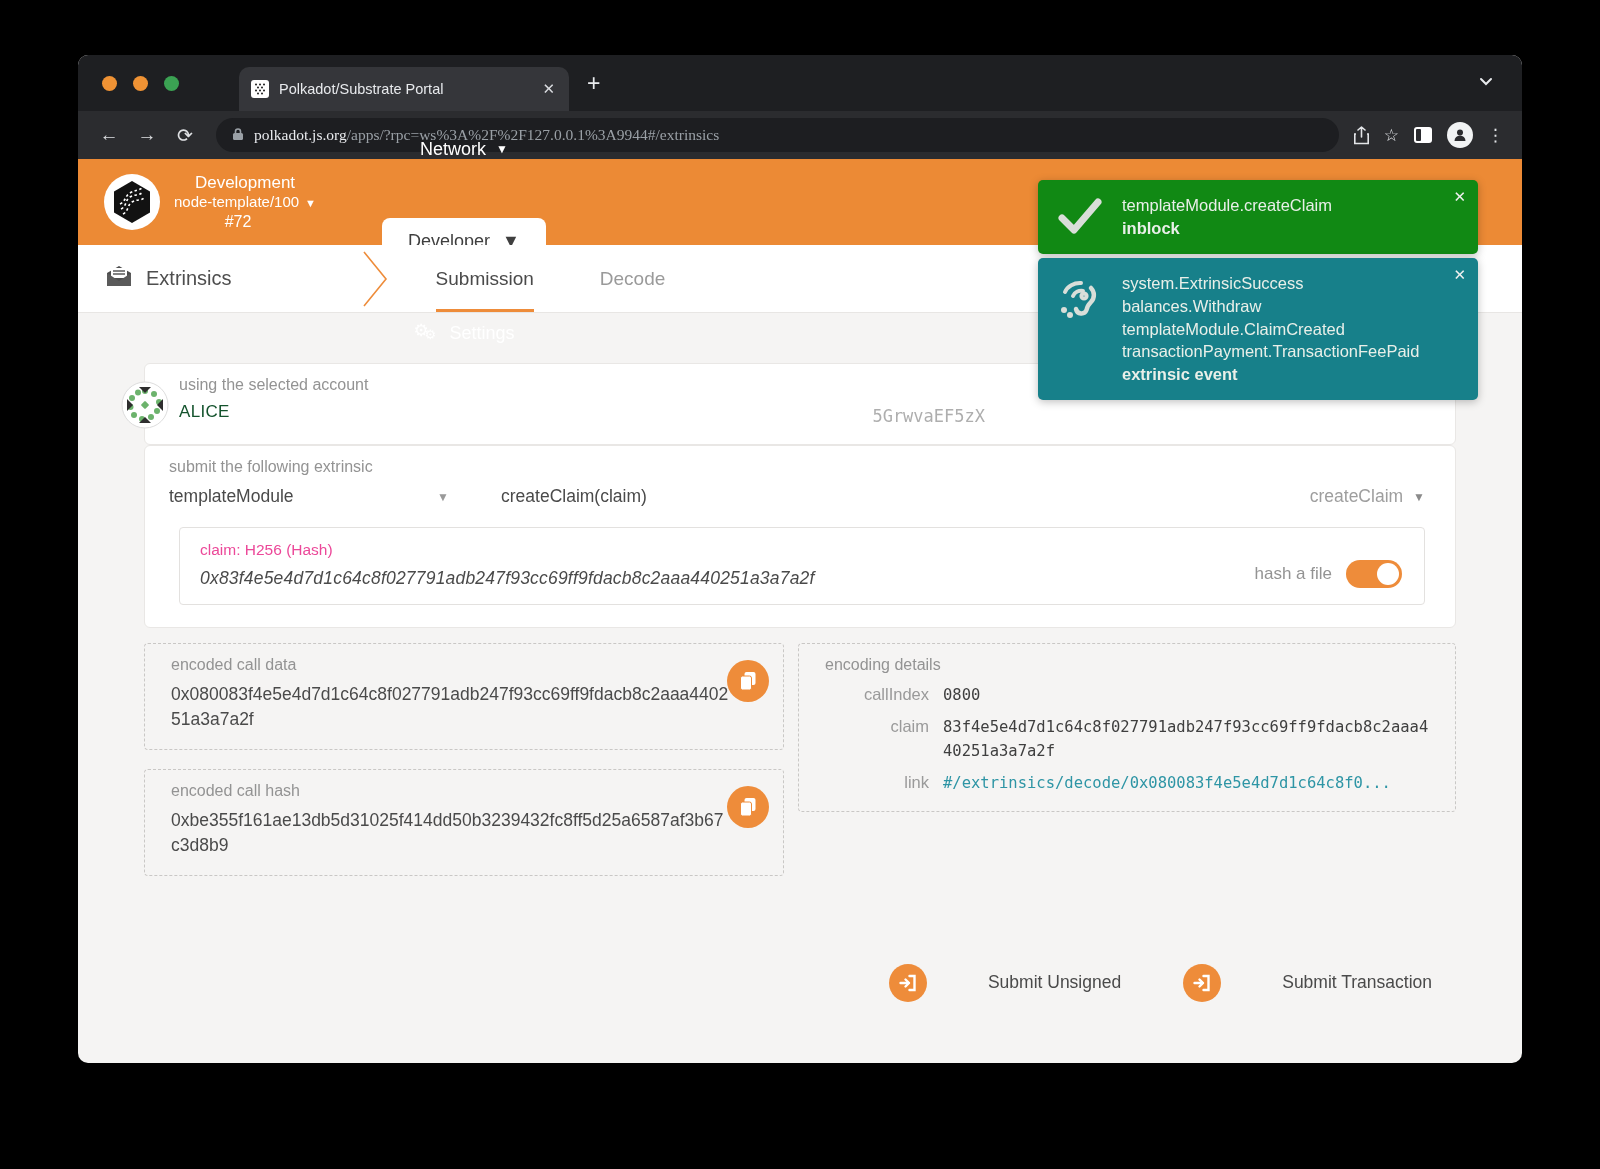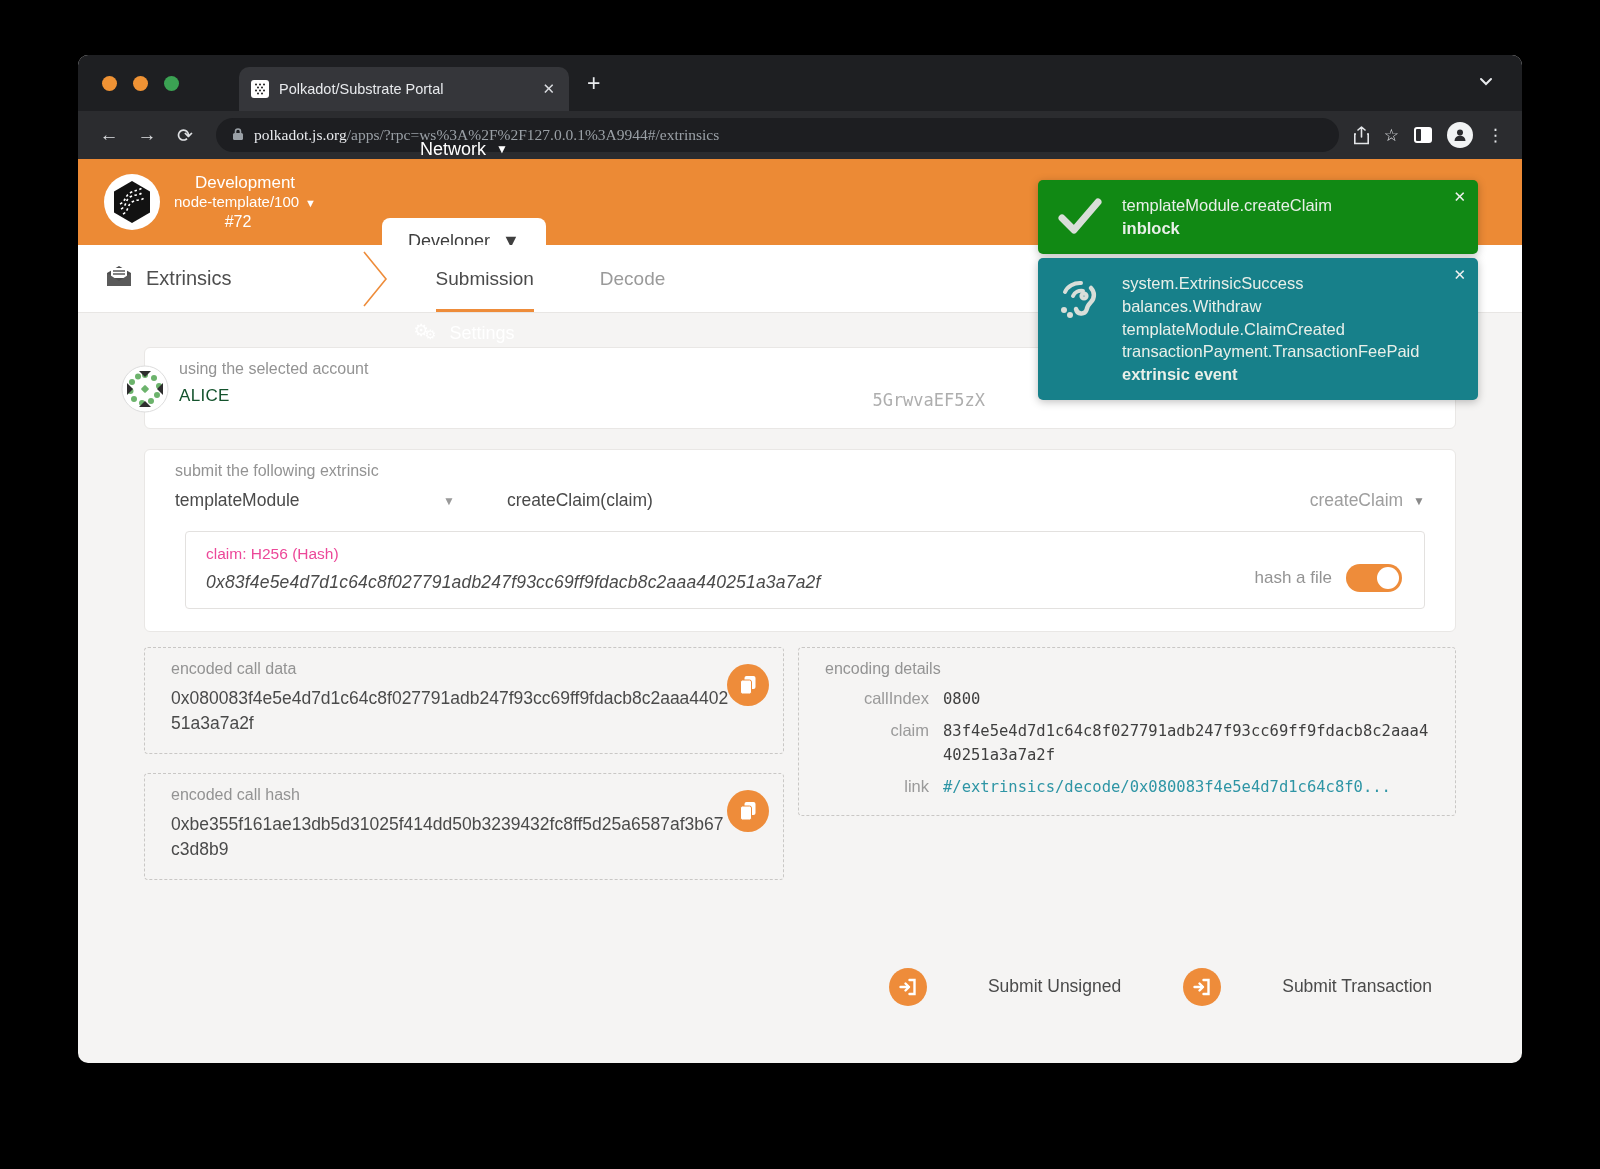--- a/index.html
+++ b/index.html
@@ -56,27 +56,27 @@
   .tabsrow { height:68px; background:#fff; border-bottom:1px solid #e8e6e4; display:flex; align-items:stretch; padding:0 28px; position:relative; }
   .section-title { display:flex; align-items:center; gap:14px; font-size:20px; color:#4e4e4e; }
   .chev-sep { margin:0 44px 0 130px; display:flex; align-items:center; }
   .page-tab { display:flex; align-items:center; font-size:19px; color:#9a9a9a; padding:0 4px; margin-right:58px; position:relative; }
   .page-tab.active { color:#4a4a4a; }
   .page-tab.active::after { content:""; position:absolute; left:4px; right:4px; bottom:0; height:3px; background:#ee8c3a; }
 
   
   .content { padding:34px 66px 0; position:relative; }
   .card { background:#fff; border:1px solid #e9e7e5; border-radius:6px; position:relative; }
-  .account-card { min-height:82px; padding:12px 30px 16px 34px; }
+  .account-card { min-height:82px; padding:12px 30px 16px 34px;margin-top:16px; }
   .identicon { position:absolute; left:-24px; top:17px; }
   .lbl { color:#939393; font-size:16px; }
   .account-name { color:#14532d; font-size:17px; margin-top:8px; letter-spacing:.3px; }
   .account-addr { position:absolute; right:470px; top:42px; color:#aeaeae; font-size:17px; font-family:"DejaVu Sans Mono", monospace; }
 
-  .extrinsic-card { margin-top:20px; padding:12px 30px 22px 30px; }
+  .extrinsic-card { margin-top:0; padding:12px 30px 22px 24px; }
   .ext-row { display:flex; align-items:center; margin-top:10px; font-size:17.5px; color:#4a4a4a; position:relative; }
   .ext-module { min-width:280px; display:flex; align-items:center; justify-content:space-between; }
   .ext-module .caret { color:#9a9a9a; font-size:12px; }
   .ext-call { margin-left:52px; }
   .ext-selected { position:absolute; right:0; color:#9e9e9e; display:flex; align-items:center; gap:10px; }
   .ext-selected .caret { font-size:12px; color:#8a8a8a; }
 
   .claim-box { margin:20px 0 0 10px; border:1px solid #e3e1df; border-radius:4px; padding:13px 20px 15px; position:relative; }
   .claim-label { font-family:Liberation Sans, sans-serif; color:#ec4899; font-size:15.5px; }
   .claim-value { margin-top:9px; font-style:italic; font-size:17.5px; color:#4a4a4a; letter-spacing:.2px; }

